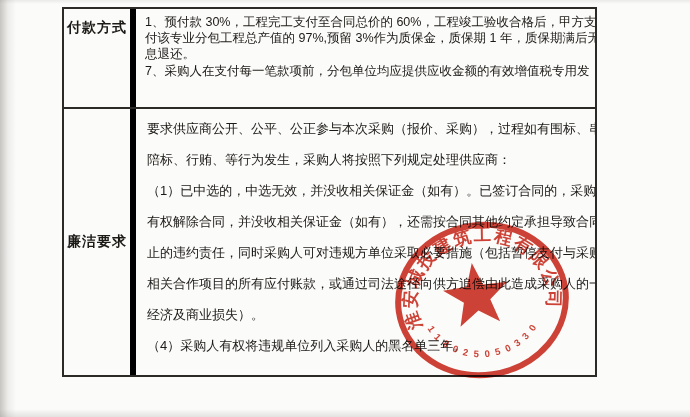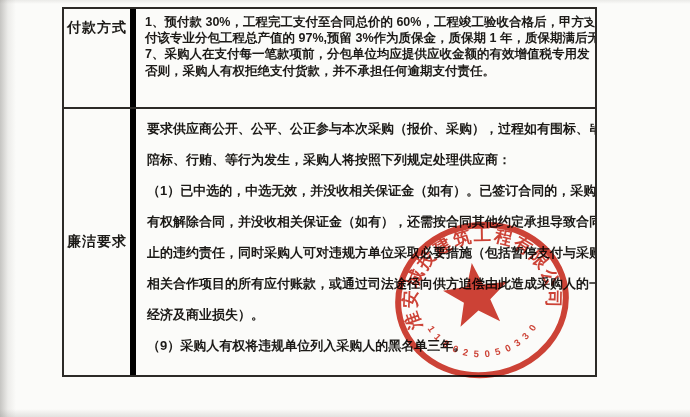--- a/index.html
+++ b/index.html
@@ -52,22 +52,21 @@
     font-size: 14px;
     letter-spacing: 1px;
     text-align: center;
     flex-shrink: 0;
   }
   .r1 .cell.label { padding-top: 10px; }
   .r2 .cell.label { display: flex; align-items: center; justify-content: center; text-align: right; }
   .cell.content {
     flex: 1;
     overflow: hidden;
-    font-weight: 700;
-    border-radius: 22px;
+    font-weight: 400;
   }
   .content-pay {
     font-size: 12.5px;
     line-height: 16.2px;
     padding: 5px 4px 0 9px;
   }
   .content-integrity {
     font-size: 13px;
     line-height: 31px;
     padding: 4px 4px 0 11px;
@@ -90,35 +89,35 @@
 <div class="edge-left"></div>
 <div class="edge-bottom"></div>
 <div class="edge-top"></div>
 
 <div class="doc-table">
   <div class="t-row r1">
     <div class="cell label">付款方式</div>
     <div class="cell content content-pay">
         <div class="txt-line">1、预付款 30%，工程完工支付至合同总价的 60%，工程竣工验收合格后，甲方支</div>
         <div class="txt-line">付该专业分包工程总产值的 97%,预留 3%作为质保金，质保期 1 年，质保期满后无</div>
+        <div class="txt-line">息退还。</div>
         <div class="txt-line">7、采购人在支付每一笔款项前，分包单位均应提供应收金额的有效增值税专用发</div>
-        <div class="txt-line">否则，采购人有权拒绝支付货款，并不承担任何逾期支付责任。</div>
       </div>
   </div>
   <div class="t-row r2">
     <div class="cell label">廉洁要求</div>
     <div class="cell content content-integrity">
         <div class="txt-line">要求供应商公开、公平、公正参与本次采购（报价、采购），过程如有围标、串标、</div>
         <div class="txt-line">陪标、行贿、等行为发生，采购人将按照下列规定处理供应商：</div>
         <div class="txt-line">（1）已中选的，中选无效，并没收相关保证金（如有）。已签订合同的，采购人</div>
         <div class="txt-line">有权解除合同，并没收相关保证金（如有），还需按合同其他约定承担导致合同终</div>
         <div class="txt-line">止的违约责任，同时采购人可对违规方单位采取必要措施（包括暂停支付与采购人</div>
         <div class="txt-line">相关合作项目的所有应付账款，或通过司法途径向供方追偿由此造成采购人的一切</div>
         <div class="txt-line">经济及商业损失）。</div>
-        <div class="txt-line">（9）采购人有权将违规单位列入采购人的黑名单三年。</div>
+        <div class="txt-line">（4）采购人有权将违规单位列入采购人的黑名单三年。</div>
       </div>
   </div>
 </div>
 
 <div class="stamp">
   <svg width="184" height="168" viewBox="0 0 184 168">
     <g transform="rotate(-8 92 82)">
       <ellipse cx="92" cy="82" rx="84" ry="75" fill="none" stroke-width="6" stroke="#cd3427"></ellipse>
       <path d="M 87 44 L 95.2 66.7 L 119.3 67.5 L 100.3 82.3 L 107 105.5
                L 87 92 L 67 105.5 L 73.7 82.3 L 54.7 67.5 L 78.8 66.7 Z" fill="#cd3427"></path>

